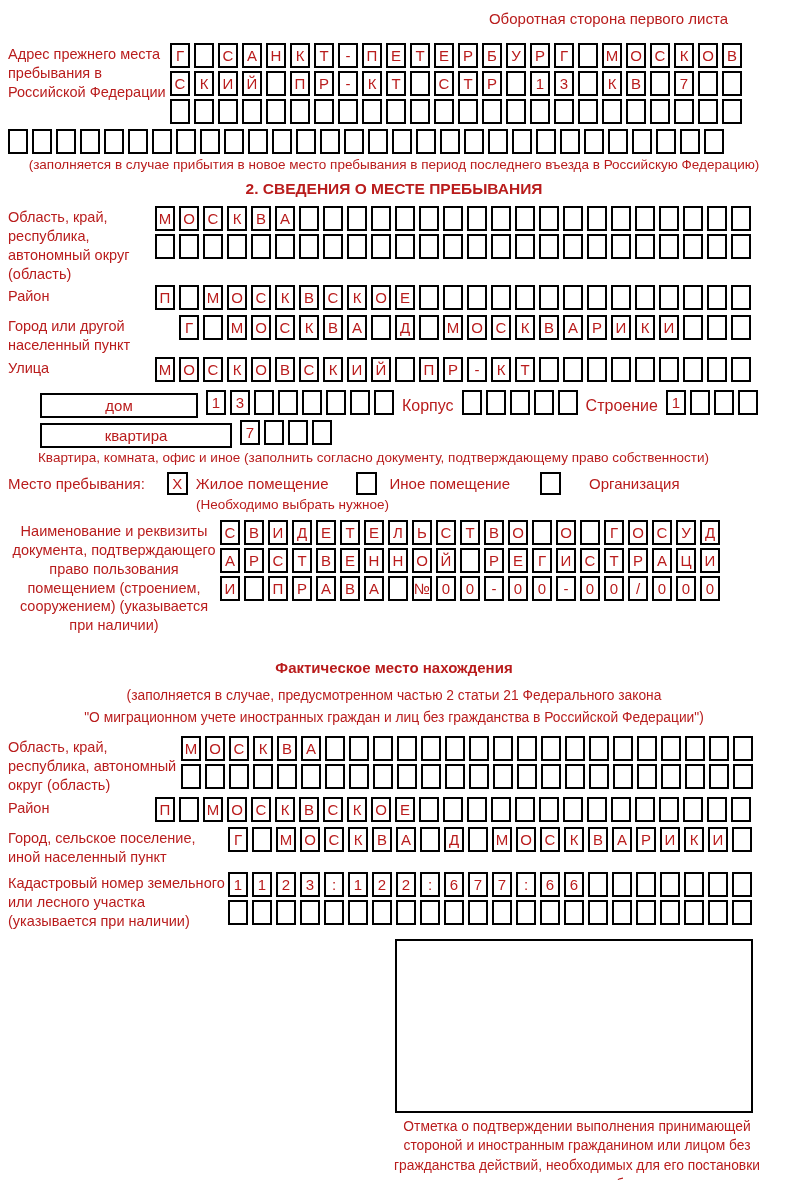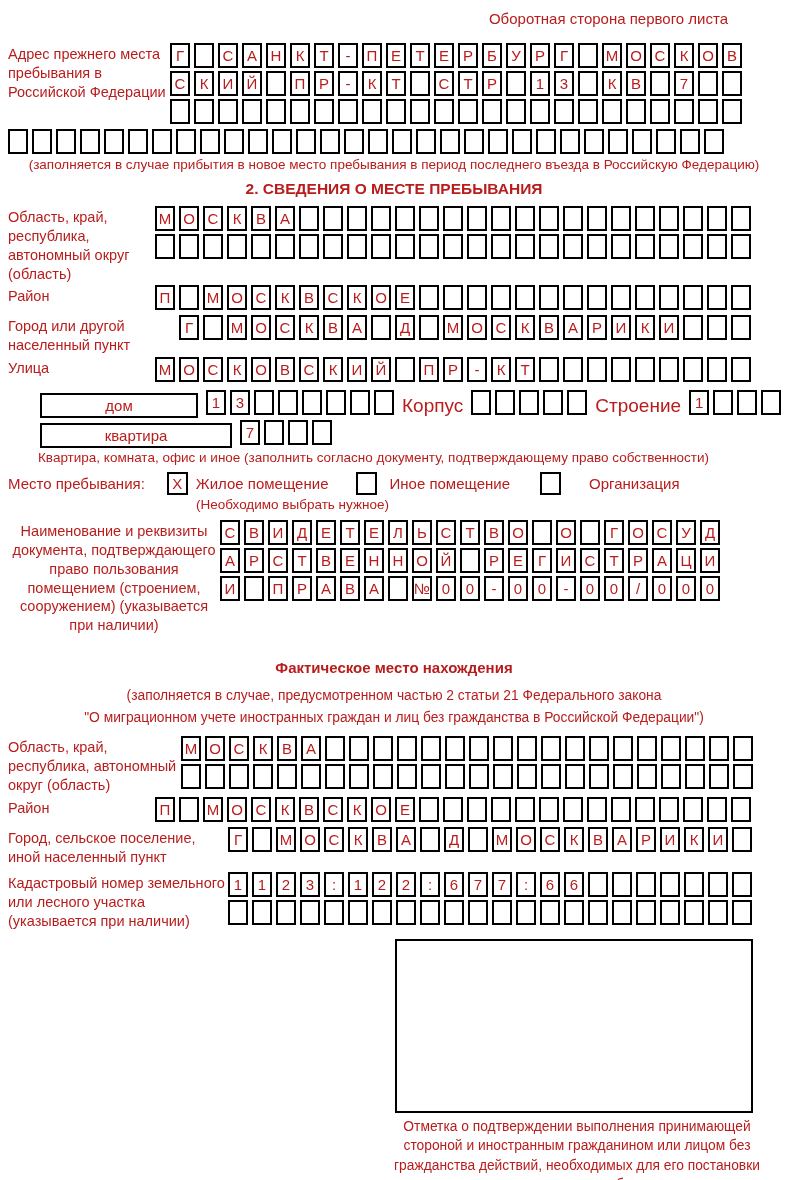--- a/index.html
+++ b/index.html
@@ -28,21 +28,21 @@
   .note-center { text-align:center; font-size:13.5px; margin:2px 0 8px 0; }
   .section-title { text-align:center; font-weight:bold; font-size:15.5px; margin:6px 0 8px 0; }
 
   .house-row { display:flex; align-items:flex-end; margin:5px 0 2px 32px; }
   .label-box {
     flex:none; border:2px solid #000; height:25px; line-height:21px;
     text-align:center; font-size:15px;
   }
   .box-dom { width:158px; margin-right:8px; }
   .box-kv  { width:192px; margin-right:8px; }
-  .inline-lbl { flex:none; font-size:19px; line-height:25px; margin:0 8px 0 4px; }
+  .inline-lbl { flex:none; font-size:16px; line-height:25px; margin:0 8px 0 4px; }
   .caption { font-size:13.5px; margin:2px 0 7px 30px; }
 
   .stay-row { display:flex; align-items:center; font-size:15px; margin:4px 0 2px 0; }
   .checkbox {
     flex:none; width:21px; height:23px; border:2px solid #000;
     text-align:center; line-height:19px; font-size:15px;
   }
   .stay-note { font-size:13.5px; margin:2px 0 8px 188px; }
 
   .actual-title { text-align:center; font-weight:bold; font-size:15px; margin:24px 0 10px 0; }

